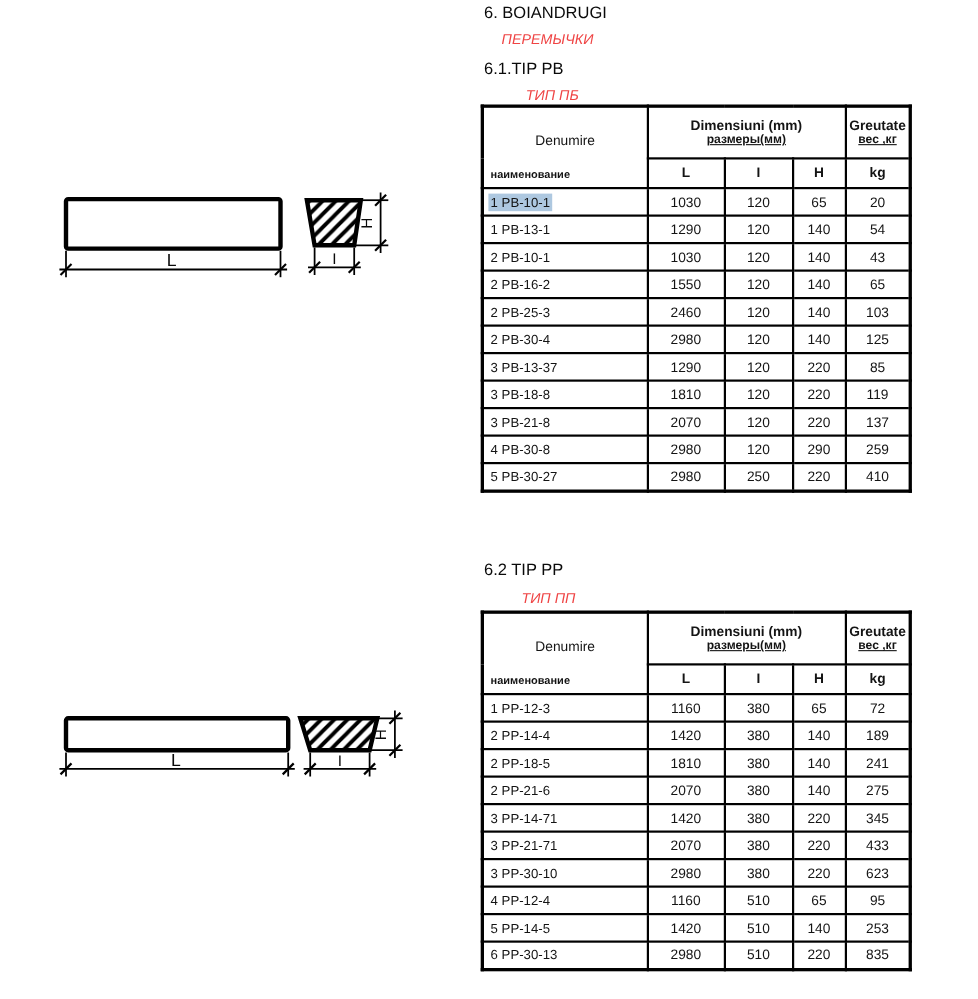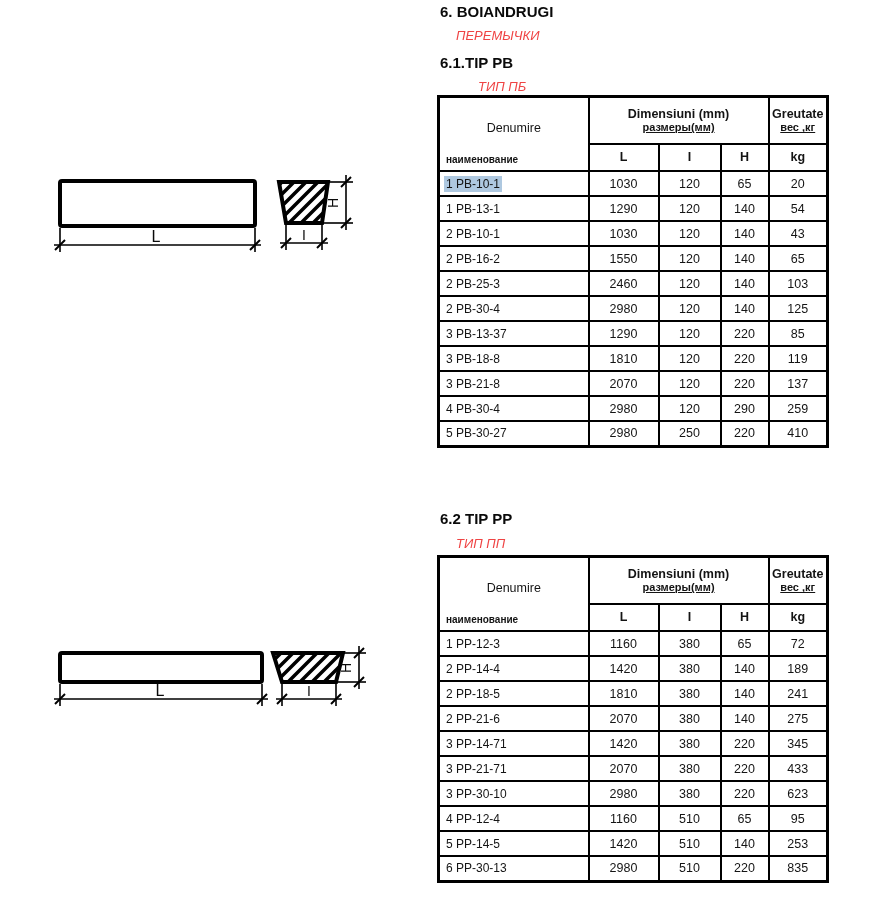--- a/index.html
+++ b/index.html
@@ -6,21 +6,21 @@
   * { margin: 0; padding: 0; box-sizing: border-box; }
   html, body { background: #ffffff; }
   body {
     font-family: "Liberation Sans", sans-serif;
     color: #111;
     width: 889px; height: 908px;
     position: relative;
     overflow: hidden;
   }
   .abs { position: absolute; }
-  .sec-title { font-size: 15px; font-weight: bold; color: #0a0a0a; }
+  .sec-title { font-size: 15px; font-weight: normal; color: #0a0a0a; }
   .sec-sub { font-size: 13px; font-style: italic; font-weight: 500; color: #ef4444; }
 
   table.spec {
     border-collapse: collapse;
     table-layout: fixed;
     width: 389px;
     background: #fff;
     border: 3px solid #000;
   }
   table.spec th, table.spec td {
@@ -200,40 +200,40 @@
 
         <tr>
           <td class="c-name"><span class="name-text">3 PB-21-8</span></td>
           <td class="c-num">2070</td>
           <td class="c-num">120</td>
           <td class="c-num">220</td>
           <td class="c-num">137</td>
         </tr>
 
         <tr>
-          <td class="c-name"><span class="name-text">4 PB-30-4</span></td>
+          <td class="c-name"><span class="name-text">4 PB-30-8</span></td>
           <td class="c-num">2980</td>
           <td class="c-num">120</td>
           <td class="c-num">290</td>
           <td class="c-num">259</td>
         </tr>
 
         <tr>
           <td class="c-name"><span class="name-text">5 PB-30-27</span></td>
           <td class="c-num">2980</td>
           <td class="c-num">250</td>
           <td class="c-num">220</td>
           <td class="c-num">410</td>
         </tr>
       </tbody>
   </table>
 </div>
 
 <div class="abs sec-title" style="left:440px; top:510px;">6.2 TIP PP</div>
-<div class="abs sec-sub" style="left:456px; top:536px;">ТИП ПП</div>
+<div class="abs sec-sub" style="left:474px; top:536px;">ТИП ПП</div>
 
 <svg class="abs" style="left:40px; top:630px;" width="345" height="100" viewBox="0 0 345 100">
   <defs>
     <pattern id="hatch2" width="12" height="12" patternUnits="userSpaceOnUse">
       <path d="M-3,3 l6,-6 M0,12 L12,0 M9,15 l6,-6" stroke="#000" stroke-width="3.5" fill="none"></path>
     </pattern>
   </defs>
 
   <rect x="20" y="23" width="202" height="29" fill="#fff" stroke="#000" stroke-width="4" rx="2"></rect>
 

